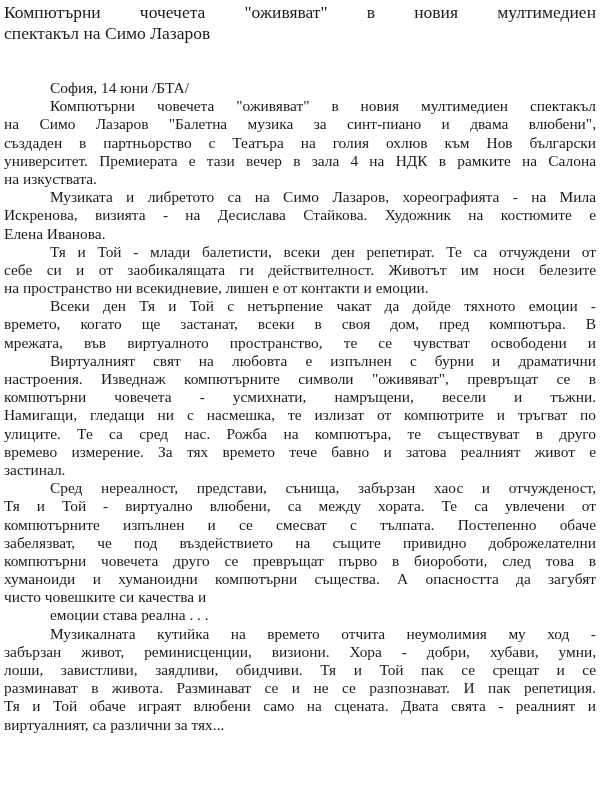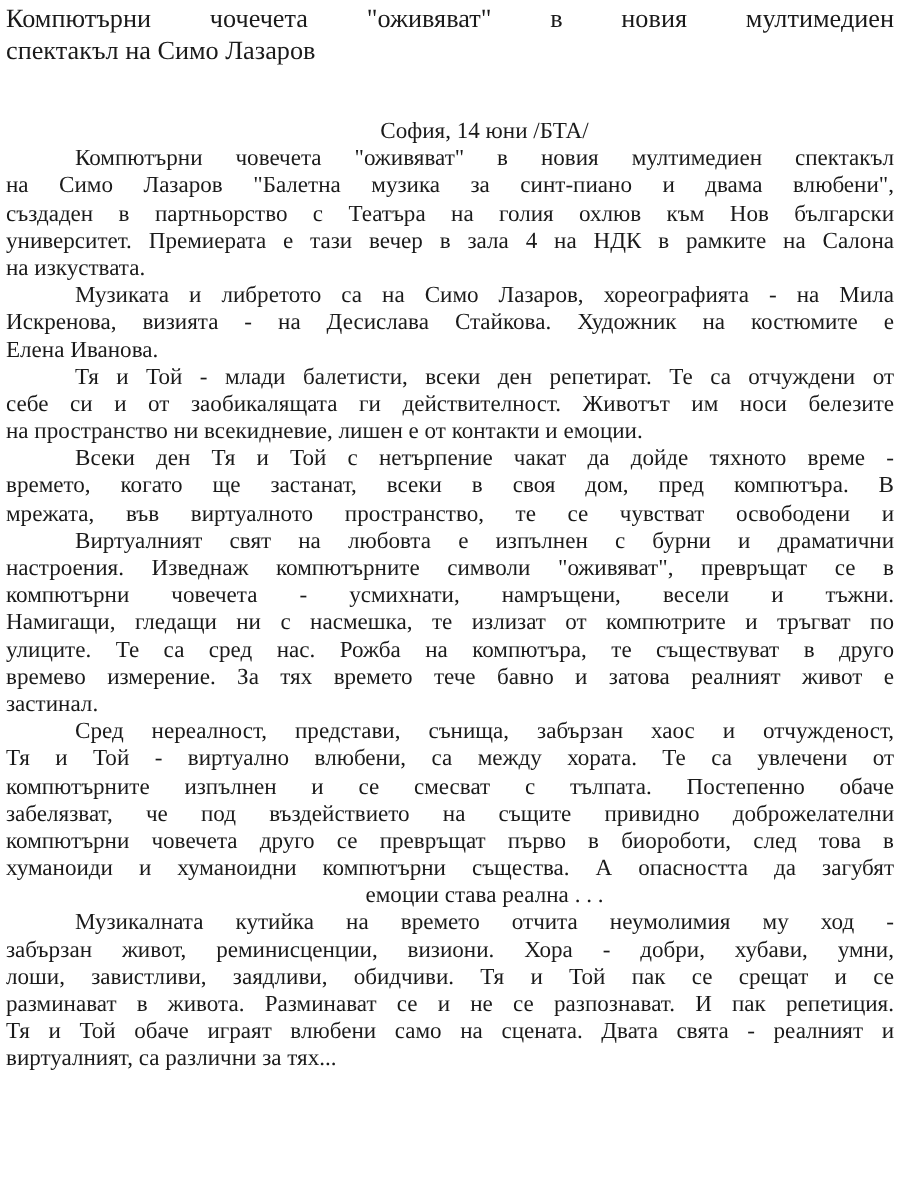--- a/index.html
+++ b/index.html
@@ -46,21 +46,20 @@
       display: block;
       white-space: nowrap;
       height: 18.2px;
     }
     .j {
       text-align: justify;
       text-align-last: justify;
     }
     .ind {
       padding-left: 46px;
-      text-align: center;
     }
     .title .line { height: 21px; }
   </style>
 </head>
 <body>
 
 <div class="doc">
 
   <div class="title">
     <span class="line justify">Компютърни чочечета "оживяват" в новия мултимедиен</span>
@@ -84,21 +83,21 @@
       <span class="line">Елена Иванова.</span>
     </div>
 
     <div>
       <span class="line j ind">Тя и Той - млади балетисти, всеки ден репетират. Те са отчуждени от</span>
       <span class="line j">себе си и от заобикалящата ги действителност. Животът им носи белезите</span>
       <span class="line">на пространство ни всекидневие, лишен е от контакти и емоции.</span>
     </div>
 
     <div>
-      <span class="line j ind">Всеки ден Тя и Той с нетърпение чакат да дойде тяхното време -</span>
+      <span class="line j ind">Всеки ден Тя и Той с нетърпение чакат да дойде тяхното емоции -</span>
       <span class="line j">времето, когато ще застанат, всеки в своя дом, пред компютъра. В</span>
       <span class="line j">мрежата, във виртуалното пространство, те се чувстват освободени и</span>
     </div>
 
     <div>
       <span class="line j ind">Виртуалният свят на любовта е изпълнен с бурни и драматични</span>
       <span class="line j">настроения. Изведнаж компютърните символи "оживяват", превръщат се в</span>
       <span class="line j">компютърни човечета - усмихнати, намръщени, весели и тъжни.</span>
       <span class="line j">Намигащи, гледащи ни с насмешка, те излизат от компютрите и тръгват по</span>
       <span class="line j">улиците. Те са сред нас. Рожба на компютъра, те съществуват в друго</span>
@@ -106,20 +105,21 @@
       <span class="line">застинал.</span>
     </div>
 
     <div>
       <span class="line j ind">Сред нереалност, представи, сънища, забързан хаос и отчужденост,</span>
       <span class="line j">Тя и Той - виртуално влюбени, са между хората. Те са увлечени от</span>
       <span class="line j">компютърните изпълнен и се смесват с тълпата. Постепенно обаче</span>
       <span class="line j">забелязват, че под въздействието на същите привидно доброжелателни</span>
       <span class="line j">компютърни човечета друго се превръщат първо в биороботи, след това в</span>
       <span class="line j">хуманоиди и хуманоидни компютърни същества. А опасността да загубят</span>
+      <span class="line">чисто човешките си качества и</span>
     </div>
 
     <div>
       <span class="line ind">емоции става реална . . .</span>
     </div>
 
     <div>
       <span class="line j ind">Музикалната кутийка на времето отчита неумолимия му ход -</span>
       <span class="line j">забързан живот, реминисценции, визиони. Хора - добри, хубави, умни,</span>
       <span class="line j">лоши, завистливи, заядливи, обидчиви. Тя и Той пак се срещат и се</span>

